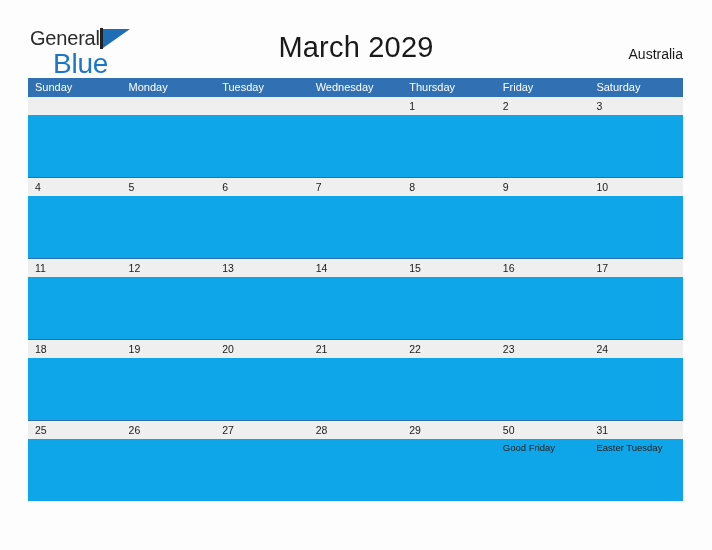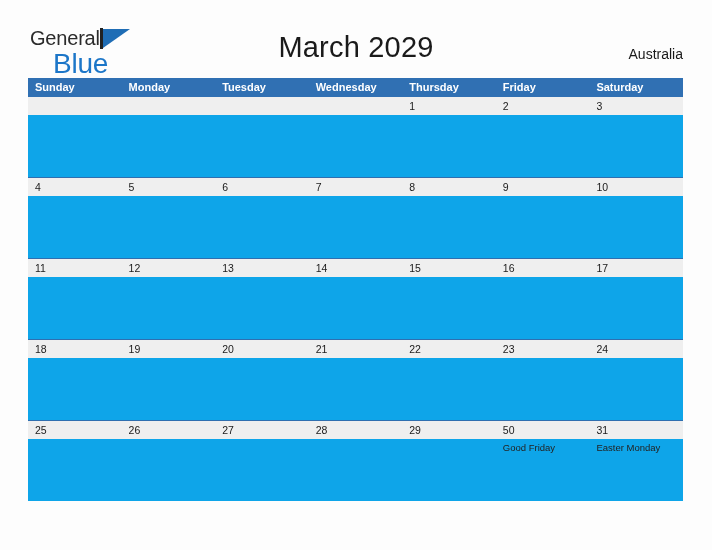--- a/index.html
+++ b/index.html
@@ -104,21 +104,20 @@
     position: absolute;
     left: 28px;
     top: 78px;
     width: 655px;
   }
 
   .dow-row {
     display: flex;
     background: #3070b3;
     height: 19px;
-    font-weight: bold;
   }
   .dow-cell {
     width: 93.571px;
     box-sizing: border-box;
     padding-left: 7px;
     color: #ffffff;
     font-size: 11px;
     line-height: 19px;
     white-space: nowrap;
     overflow: hidden;
@@ -293,20 +292,20 @@
           <div class="event-strip">
             <div class="event-cell"></div>
             <div class="event-cell"></div>
             <div class="event-cell"></div>
             <div class="event-cell"></div>
             <div class="event-cell"></div>
             <div class="event-cell">
               <div class="event-label">Good Friday</div>
             </div>
             <div class="event-cell">
-              <div class="event-label">Easter Monday</div>
+              <div class="event-label">Easter Tuesday</div>
             </div>
           </div>
         </div>
       </div>
   </div>
 
 </div>
 
 </body></html>

